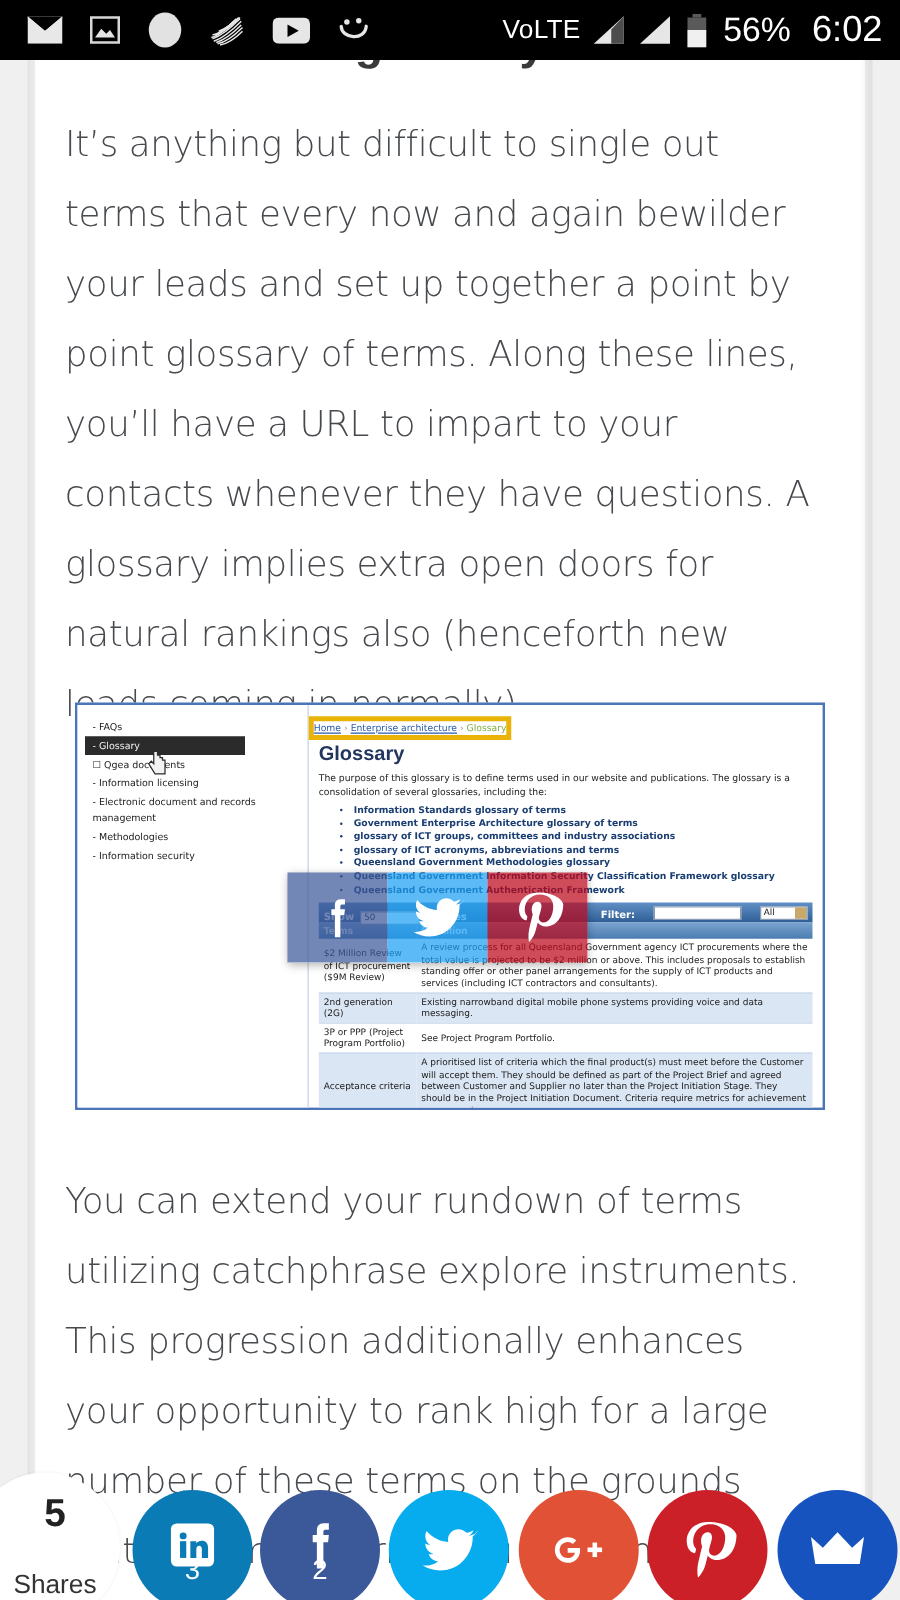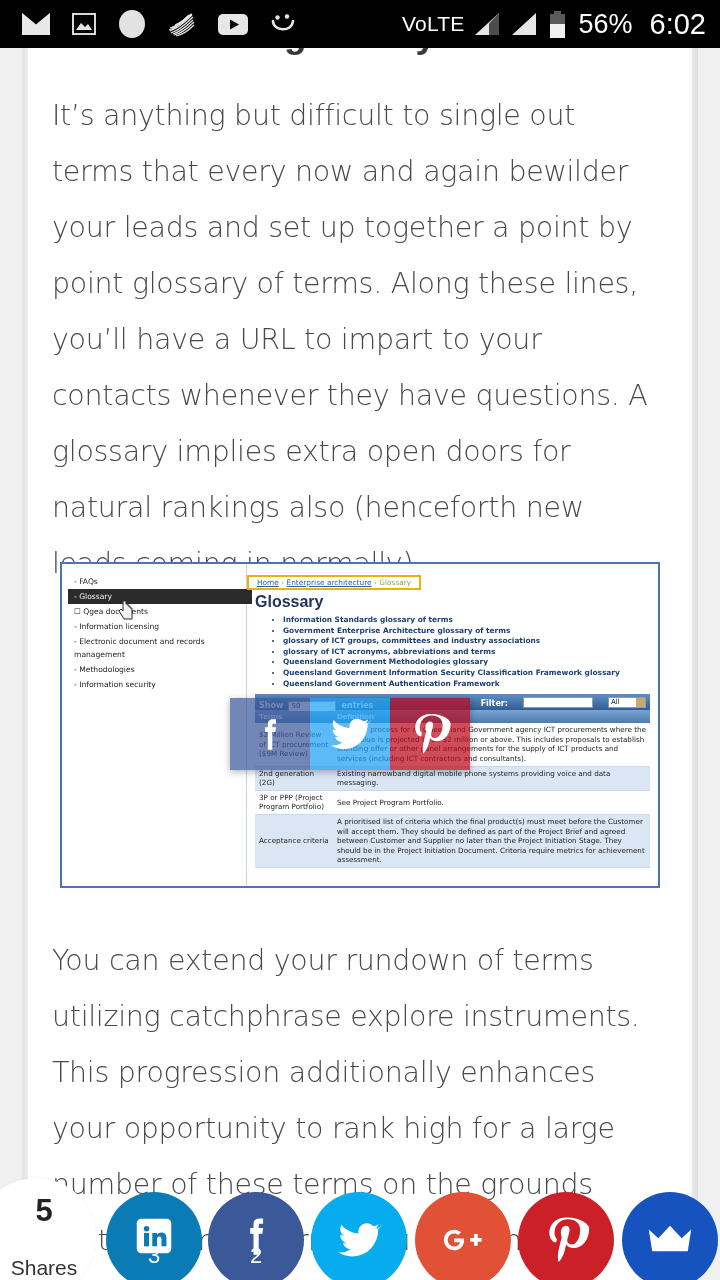--- a/index.html
+++ b/index.html
@@ -155,40 +155,40 @@
   .fig-nav-item {
     font-size: 7.6px;
     color: #1c1c1c;
     line-height: 13px;
     padding: 1px 4px 1px 6px;
     white-space: nowrap;
   }
   .fig-nav-item.sel {
     background: #2b2b2b;
     color: #f2f2f2;
-    width: 184px;
+    width: 128px;
   }
   .fig-nav-item.wrap { white-space: normal; width: 150px; }
   .fig-cursor {
     position: absolute;
     left: 56px; top: 36px;
     width: 16px; height: 20px;
     z-index: 4;
   }
   
   .fig-main {
     position: absolute;
     left: 185px; top: 0;
     right: 0; bottom: 0;
     padding: 6px 8px;
   }
   .fig-crumb {
     display: inline-block;
-    border: 2px solid #eab308;
-    padding: 1px 8px;
+    border: 4px solid #eab308;
+    padding: 1px 0;
     font-size: 7.4px;
     color: #2a5caa;
     margin-left: -8px;
     white-space: nowrap;
   }
   .fig-crumb b { color: #2a5caa; text-decoration: underline; font-weight: normal; }
   .fig-crumb i { color: #7fae3e; font-style: normal; }
   .fig-crumb span.sep { color: #999; }
   .fig-h1 {
     font-size: 16px;
@@ -372,20 +372,21 @@
         <div class="fig-main">
           <div class="fig-crumb">
             <b>Home</b>
             <span class="sep">›</span>
             <b>Enterprise architecture</b>
             <span class="sep">›</span>
             <i>Glossary</i>
           </div>
 
           <div class="fig-h1">Glossary</div>
+          <div class="fig-p">The purpose of this glossary is to define terms used in our website and publications. The glossary is a consolidation of several glossaries, including the:</div>
 
           <ul class="fig-ul">
             <li>Information Standards glossary of terms</li>
             <li>Government Enterprise Architecture glossary of terms</li>
             <li>glossary of ICT groups, committees and industry associations</li>
             <li>glossary of ICT acronyms, abbreviations and terms</li>
             <li>Queensland Government Methodologies glossary</li>
             <li>Queensland Government Information Security Classification Framework glossary</li>
             <li>Queensland Government Authentication Framework</li>
           </ul>

